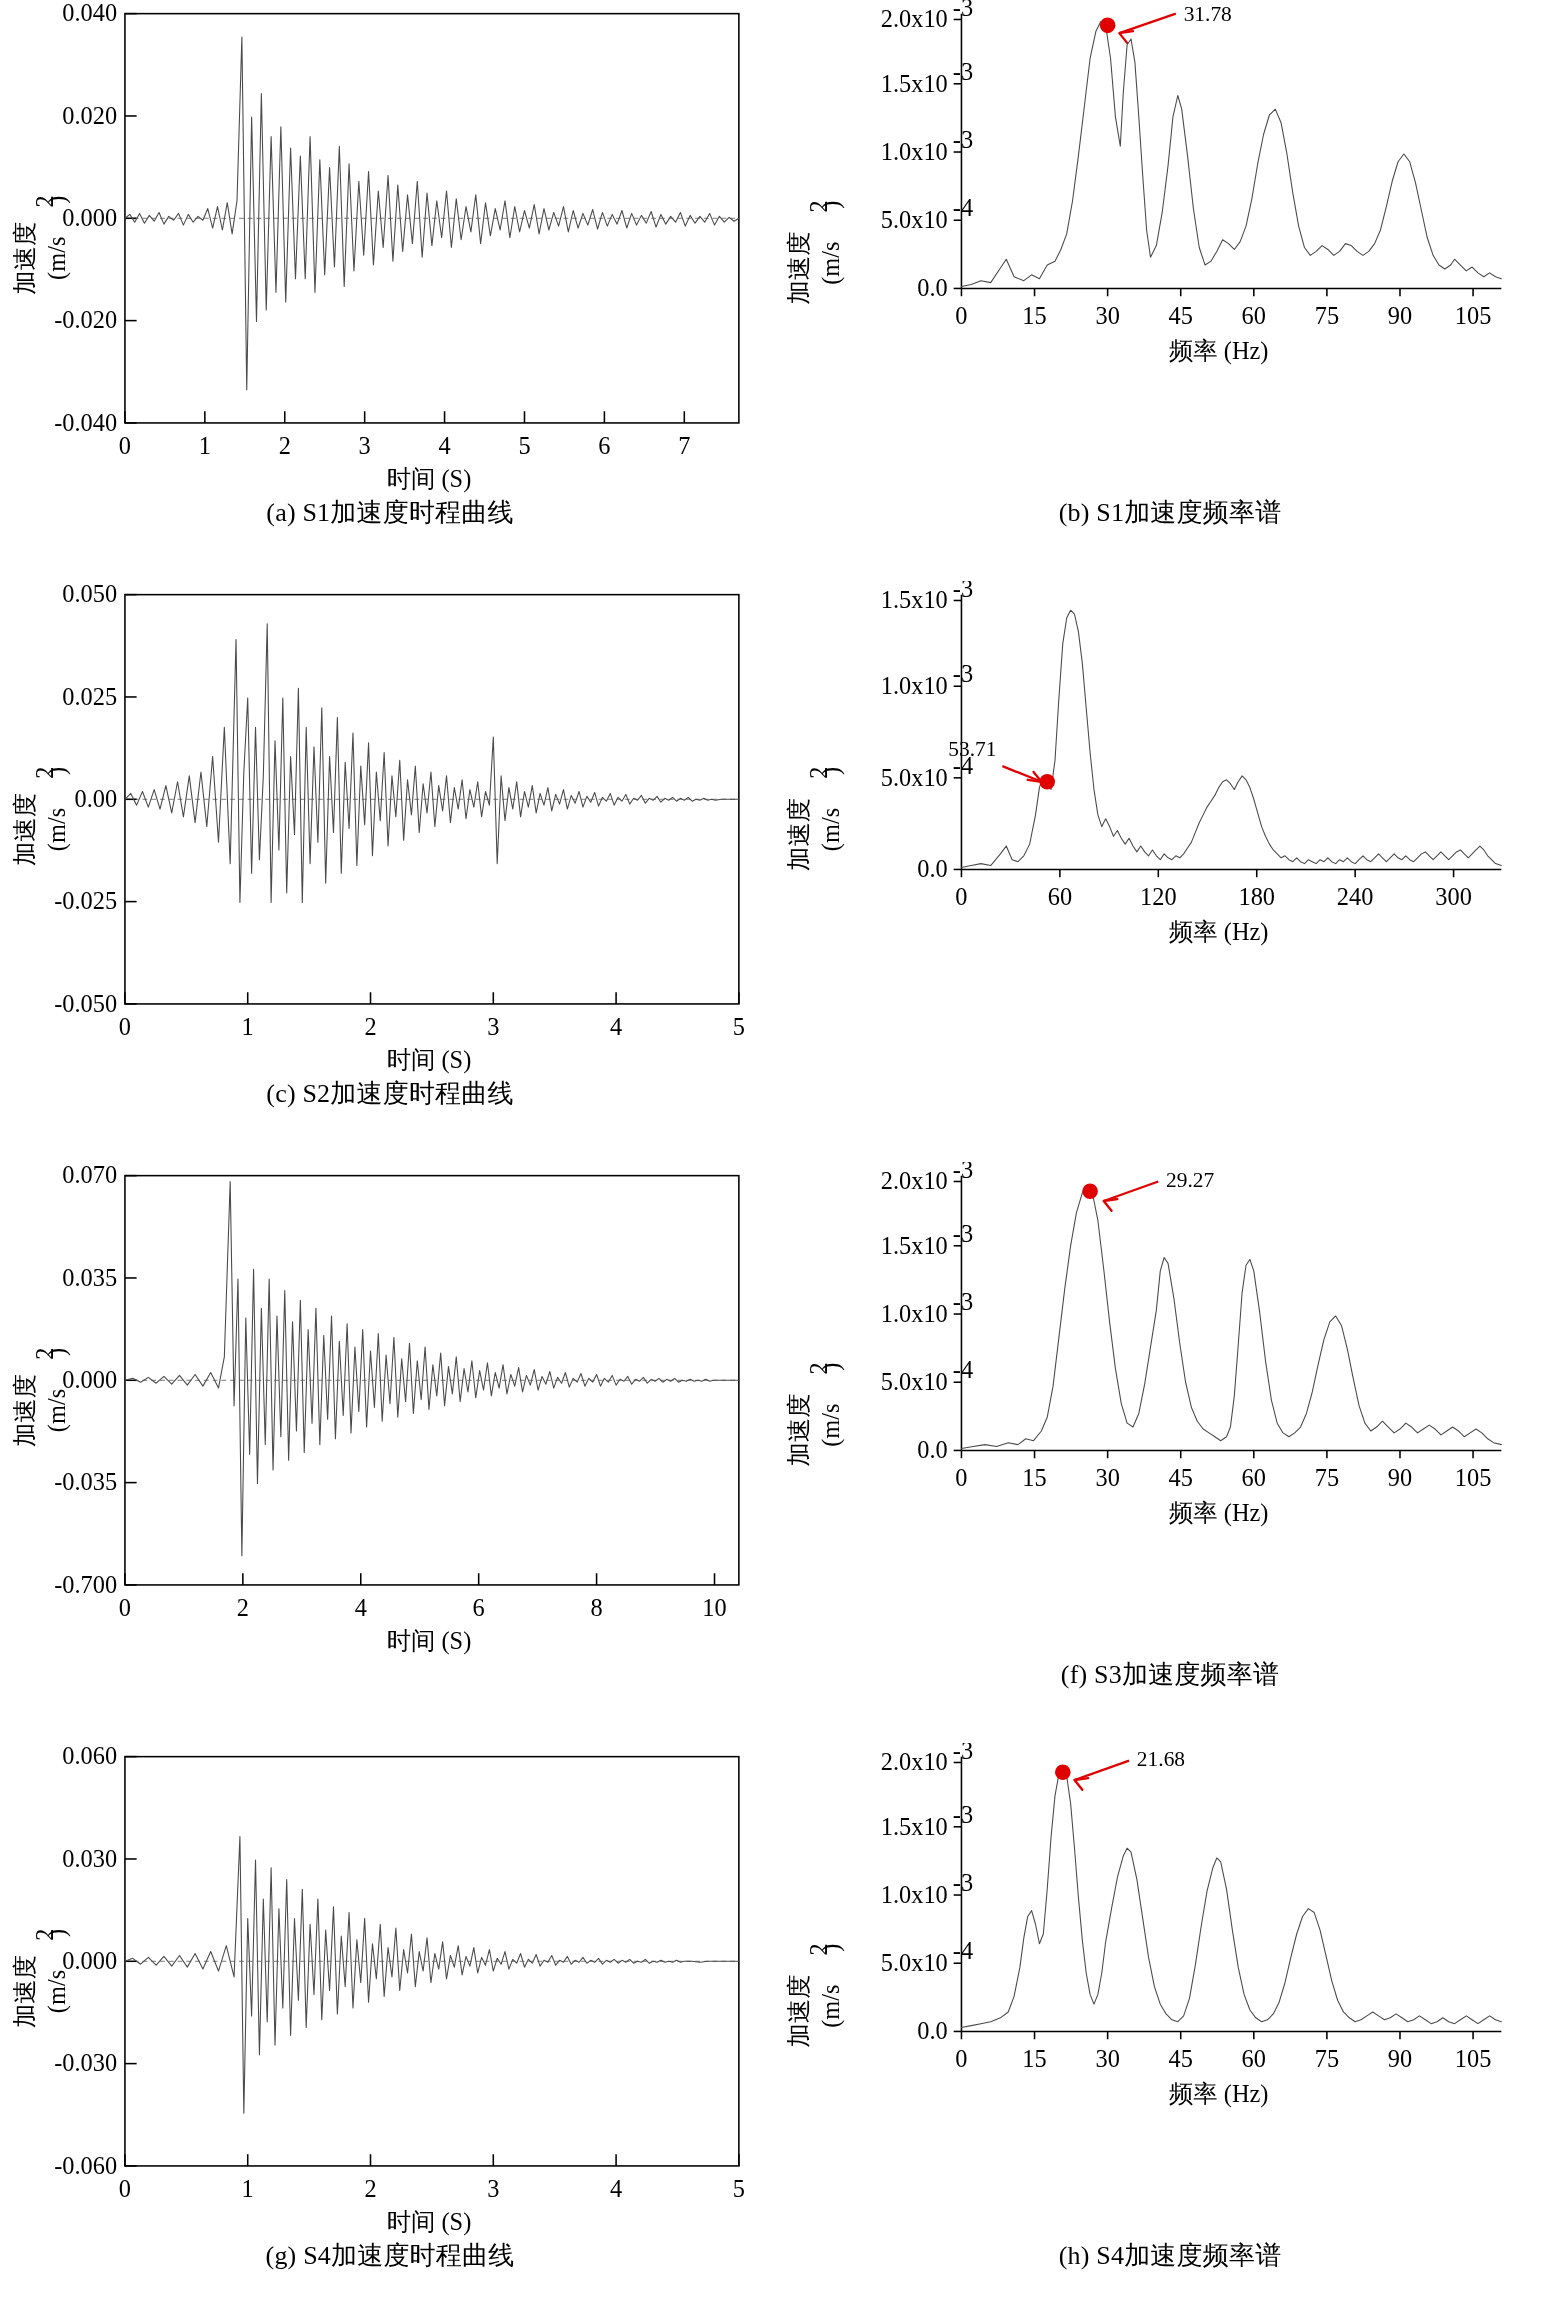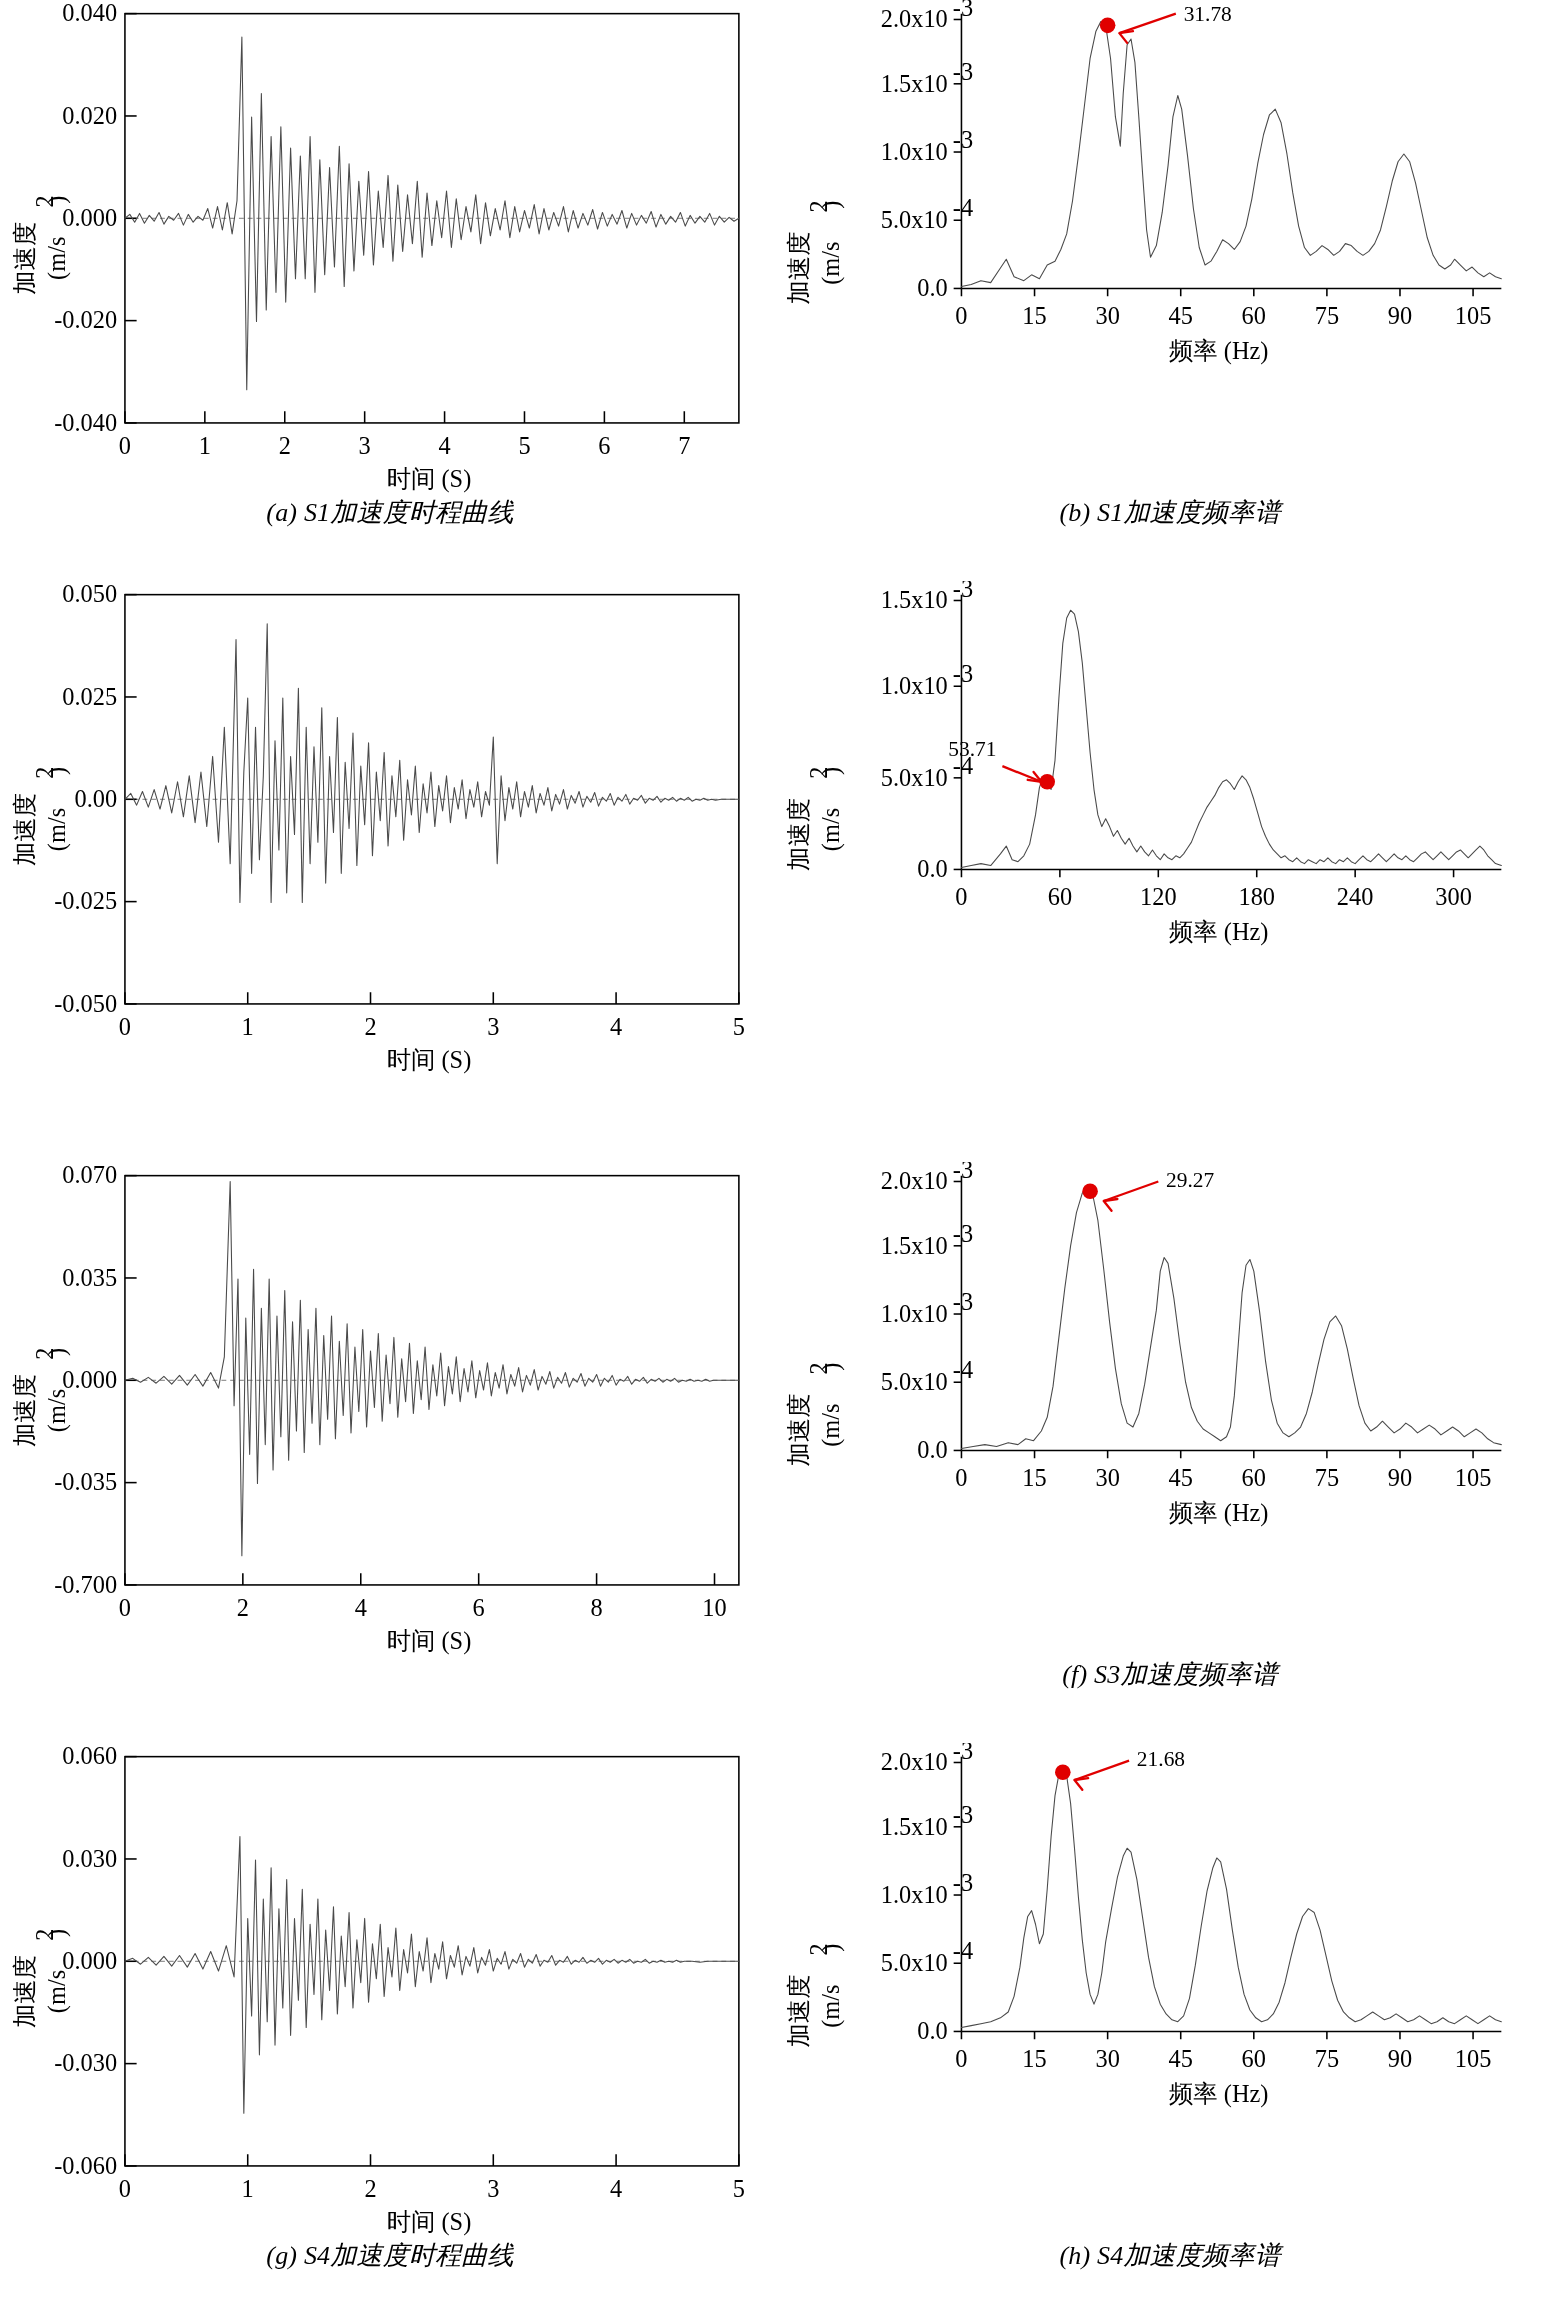--- a/index.html
+++ b/index.html
@@ -12,21 +12,21 @@
   }
   .sheet{position:relative;width:1560px;height:2325px;}
   .row{position:relative;width:1560px;height:581px;}
   .cell{position:absolute;top:0;height:581px;width:780px;}
   .cell.left{left:0;}
   .cell.right{left:780px;}
 
   .plotwrap{position:absolute;left:0;top:0;width:780px;height:507px;}
   .caption{
     position:absolute;left:0;top:495px;width:780px;
-    text-align:center;font-size:26px;letter-spacing:0.2px;font-style:italic;
+    text-align:center;font-size:26px;letter-spacing:0.2px;
   }
 
   svg{display:block;}
   .ax{fill:none;stroke:#000;stroke-width:1.6;}
   .frame{fill:none;stroke:#000;stroke-width:1.6;}
   .tick{stroke:#000;stroke-width:1.6;}
   .curve{fill:none;stroke:#4a4a4a;stroke-width:1.1;stroke-linejoin:round;stroke-linecap:round;}
   .zeroline{stroke:#777;stroke-width:1;stroke-dasharray:5 4;}
   .ticklabel{font-family:"Liberation Serif",serif;font-size:25px;fill:#000;}
   .axtitle{font-family:"Liberation Serif",serif;font-size:25px;fill:#000;}
@@ -196,20 +196,21 @@
             <text class="ticklabel" x="380" y="466" text-anchor="middle">2</text>
             <text class="ticklabel" x="506" y="466" text-anchor="middle">3</text>
             <text class="ticklabel" x="632" y="466" text-anchor="middle">4</text>
             <text class="ticklabel" x="758" y="466" text-anchor="middle">5</text>
           </g>
           <text class="axtitle" x="440" y="500" text-anchor="middle">时间 (S)</text>
 
           <polyline class="curve" points="128,224 134,218 140,230 146,216 152,232 158,214 164,234 170,210 176,238 182,206 188,242 194,200 200,248 206,196 212,252 218,180 224,268 230,150 236,290 242,60 246,330 250,196 254,120 258,300 262,150 266,286 270,200 274,44 278,330 282,164 286,276 290,120 294,320 298,180 302,260 306,110 310,330 314,150 318,290 322,170 326,268 330,130 334,310 338,180 342,258 346,140 350,300 354,186 358,254 362,156 366,292 370,190 374,250 378,166 382,282 386,196 390,246 394,176 398,272 402,200 406,242 410,184 414,266 418,204 422,240 426,190 430,258 434,208 438,238 442,196 446,252 450,210 454,236 458,200 462,248 466,212 470,234 474,204 478,244 482,214 486,232 490,206 494,242 498,216 502,230 506,160 510,290 514,200 518,246 522,212 526,234 530,206 534,242 538,216 542,232 546,210 550,238 554,218 558,230 562,212 566,236 570,219 574,229 578,214 582,234 586,220 590,228 594,216 598,232 602,221 606,227 610,217 614,231 618,222 622,226 626,218 630,230 634,222 638,226 642,219 646,229 650,223 654,225 658,220 662,228 666,223 670,225 674,221 678,227 682,223 686,225 690,222 694,226 698,223 702,225 706,222 710,226 714,224 718,225 722,223 726,225 730,224 734,225 740,224 746,224 752,224 758,224"></polyline>
         </svg>
       </div>
+      <div class="caption">(c) S2加速度时程曲线</div>
     </div>
 
     <div class="cell right">
       <div class="plotwrap">
         <svg width="780" height="497" viewBox="0 0 800 510">
           <g>
             <text class="axtitle" transform="translate(28,260) rotate(-90)" text-anchor="middle">加速度</text>
             <text class="axtitle" transform="translate(60,255) rotate(-90)" text-anchor="middle">(m/s</text>
             <text class="axtitle" transform="translate(48,203) rotate(-90)" font-size="17">2</text>
             <text class="axtitle" transform="translate(60,195) rotate(-90)" text-anchor="middle">)</text>

